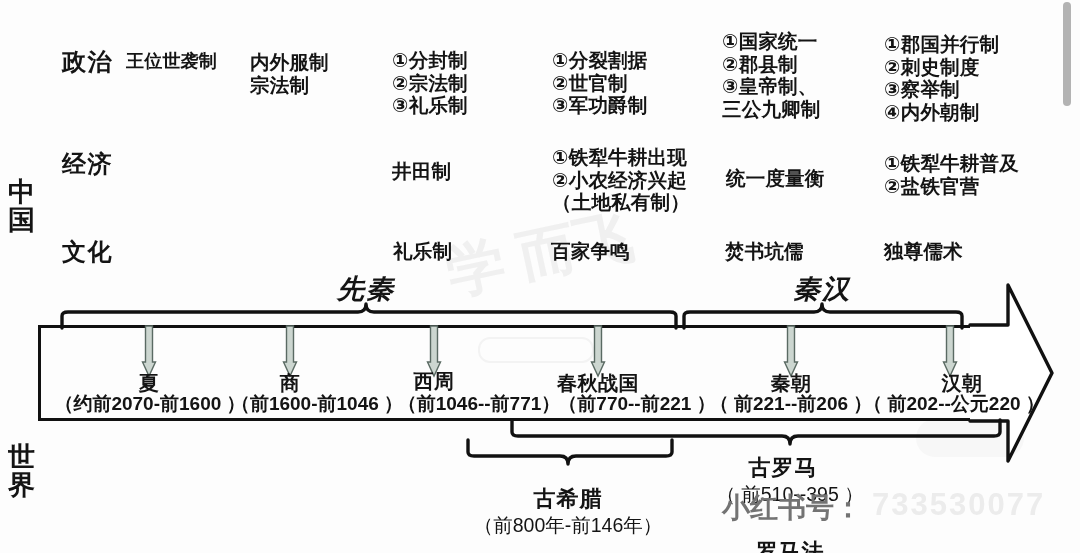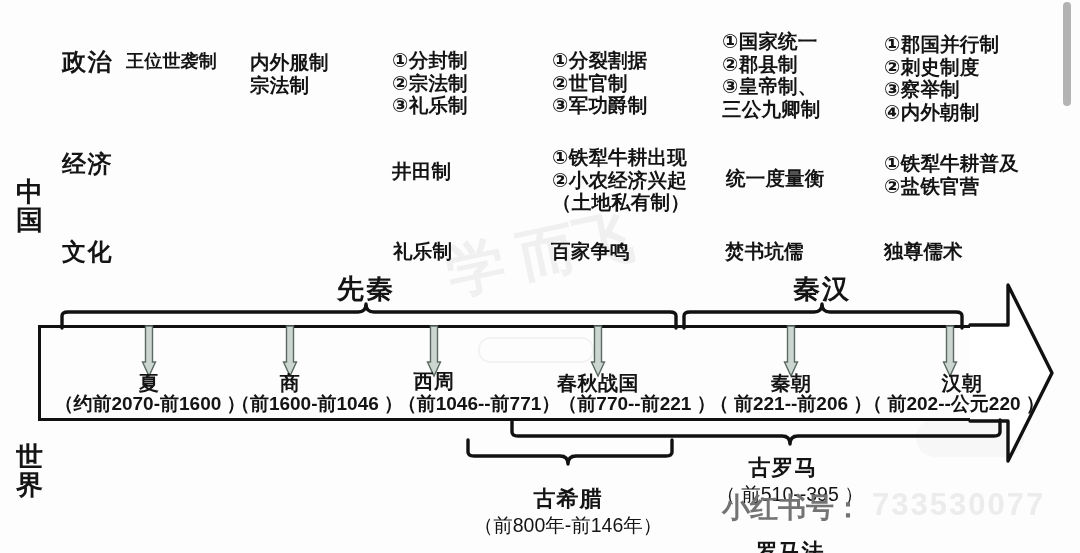--- a/index.html
+++ b/index.html
@@ -26,39 +26,40 @@
     white-space: pre-line;
     line-height: 1.16;
     letter-spacing: 0.2px;
   }
 
   
   .side-label {
     position: absolute;
     font-size: 27px;
     line-height: 1.04;
-    text-align: center;
+    text-align: left;
     font-weight: bold;
     letter-spacing: 1px;
   }
 
   .row-label {
     position: absolute;
     font-size: 24px;
     font-weight: bold;
     letter-spacing: 1.5px;
   }
 
   .era-title {
     position: absolute;
     font-size: 27px;
     font-weight: bold;
     text-align: right;
     transform: translateX(-50%);
     letter-spacing: 2px;
+    font-style: italic;
   }
 
   .col-cell { font-size: 19.5px; }
   .col-cell-sm { font-size: 18px; }
 
   
   #bar {
     position: absolute;
     left: 38px;
     top: 325px;

